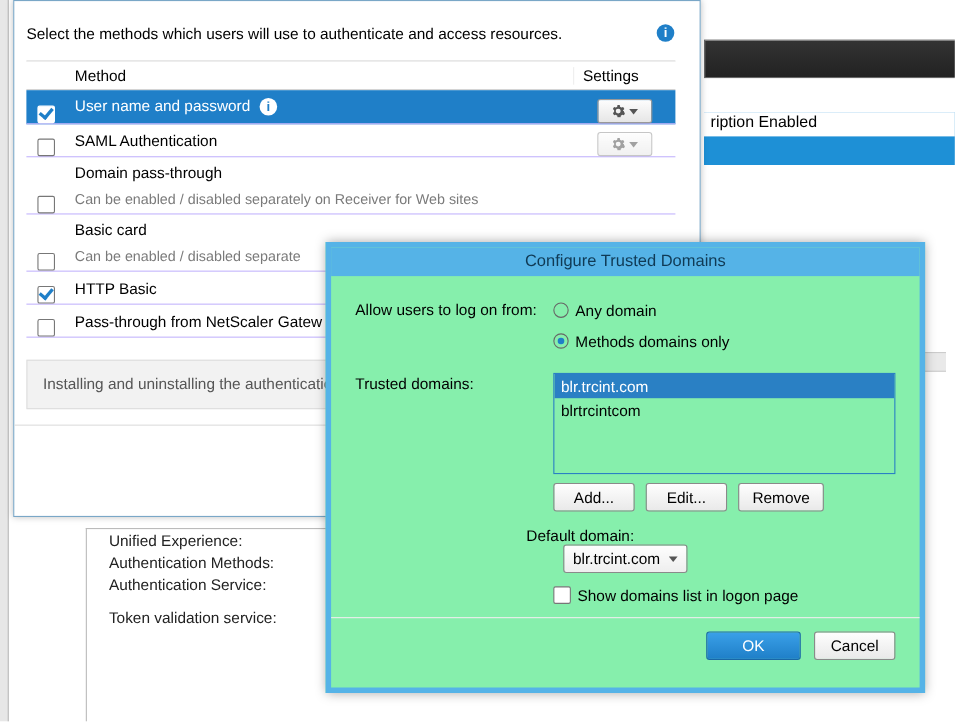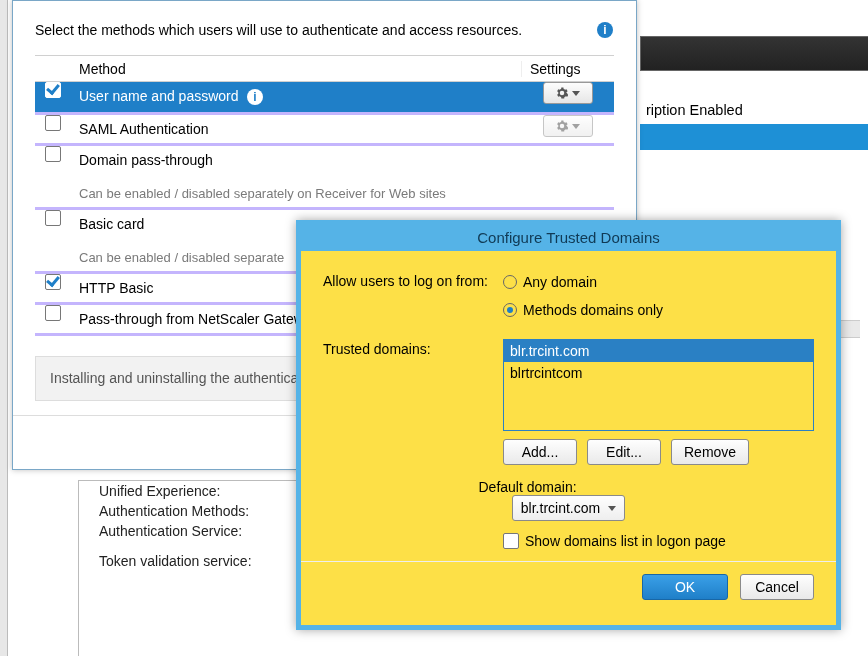--- a/index.html
+++ b/index.html
@@ -12,47 +12,47 @@
   .bg-header-blue .top-strip { height:22px; background:#fff;}
   .bg-label { position:absolute; font-size:14.5px; }
   .properties-panel { position:absolute; left:78px; top:480px; width:260px; height:176px; border-left:1px solid #bbb; border-top:1px solid #bbb; background:#fff;}
   .prop-row { padding:0 20px; height:20px; line-height:20px; color:#222;}
   .bg-side-stub { position:absolute; left:0; top:0; width:8px; height:656px; background:#e7e7e7; border-right:1px solid #bbb;}
   .bg-bottom-gray { position:absolute; left:640px; top:320px; width:220px; height:18px; background:#e9e9e9; border-top:1px solid #ccc; border-bottom:1px solid #ccc;}
 
   
   .auth-dialog { position:absolute; left:12px; top:0; width:625px; height:470px; background:#fff; border:1px solid #7aa7c7; box-shadow:0 0 6px rgba(0,0,0,.25);}
   .auth-dialog .titlebar { height:30px; line-height:30px; text-align:center; font-size:15px; background:linear-gradient(#f7f7f7,#e7e7e7); border-bottom:1px solid #ccc;}
-  .auth-body { padding:20px 22px 0 22px; }
+  .auth-body { padding:20px 22px 0 11px; }
   .intro-row { display:flex; justify-content:space-between; align-items:center; margin-bottom:16px;}
   .info-icon { width:18px; height:18px; }
   .info-icon svg { width:18px; height:18px; display:block;}
   .method-table { width:100%; border-top:1px solid #d0d0d0; }
   .mt-head { display:flex; height:26px; align-items:center; background:#fff; border-bottom:1px solid #d0d0d0;}
   .mt-head .col-check{ width:36px; border-right:1px solid #eee;}
   .mt-head .col-method{ flex:1; padding-left:8px; font-size:14px; border-right:1px solid #eee;}
   .mt-head .col-settings{ width:92px; padding-left:8px;}
-  .mt-row { display:flex; align-items:flex-start; min-height:30px; border-bottom:3px solid #c4b5fd;}
+  .mt-row { display:flex; align-items:flex-end; min-height:30px; border-bottom:1px solid #c4b5fd;}
   .mt-row.selected { background:#1f7fc8; color:#fff;}
   .mt-row .col-check { width:36px; display:flex; justify-content:center;}
   .mt-row .col-method { flex:1; padding:6px 8px;}
   .mt-row .col-settings { width:92px; display:flex; justify-content:center;}
-  .mt-row .sub { display:block; font-size:13px; color:#7a7a7a; margin-top:18px;}
+  .mt-row .sub { display:block; font-size:13px; color:#7a7a7a; margin-top:8px;}
   .chk { width:16px; height:16px; border:1px solid #777; border-radius:2px; background:#fff; position:relative;}
   .chk.checked::after { content:""; position:absolute; left:3px; top:-1px; width:5px; height:9px; border:solid #1f7fc8; border-width:0 3px 3px 0; transform:rotate(40deg);}
   .mt-row.selected .chk { border-color:#fff;}
   .gear-btn { width:50px; height:22px; border:1px solid #999; border-radius:3px; background:linear-gradient(#fdfdfd,#e6e6e6); display:flex; align-items:center; justify-content:center; gap:4px;}
   .gear-btn.disabled{ opacity:.55;}
   .gear-btn svg{ width:12px; height:12px; fill:#555;}
   .caret-down { width:0;height:0;border-left:4px solid transparent;border-right:4px solid transparent;border-top:5px solid #555;}
   .note-box { margin:20px 0 0 0; padding:12px 14px; background:#f2f2f2; border:1px solid #ddd; color:#555; font-size:14px; line-height:1.35;}
   .auth-footer { height:52px; border-top:1px solid #ddd; margin-top:14px; display:flex; justify-content:flex-end; align-items:center; padding:0 20px;}
 
   
-  .td-dialog { position:absolute; left:296px; top:220px; width:545px; height:410px; background:#fde047; border:5px solid #55b3e7; box-shadow:0 0 10px rgba(0,0,0,.35);}
+  .td-dialog { position:absolute; left:296px; top:220px; width:545px; height:410px; background:#86efac; border:5px solid #55b3e7; box-shadow:0 0 10px rgba(0,0,0,.35);}
   .td-title { height:26px; line-height:26px; text-align:center; background:#55b3e7; color:#103a55; font-size:15px;}
   .td-body { padding:20px 22px 0 22px;}
   .td-row { display:flex; align-items:flex-start; margin-bottom:12px;}
   .td-label { width:180px; padding-top:2px;}
   .td-field { flex:1;}
   .radio { width:14px;height:14px;border:1px solid #666;border-radius:50%; display:inline-block; vertical-align:middle; margin-right:6px; position:relative;}
   .radio.checked::after{content:"";position:absolute;left:3px;top:3px;width:6px;height:6px;border-radius:50%;background:#1f7fc8;}
   .domain-list { width:100%; height:92px; border:1px solid #2a80c4; overflow:auto; font-size:14px;}
   .domain-list .item { padding:3px 6px;}
   .domain-list .item.selected { background:#2a80c4; color:#fff;}

